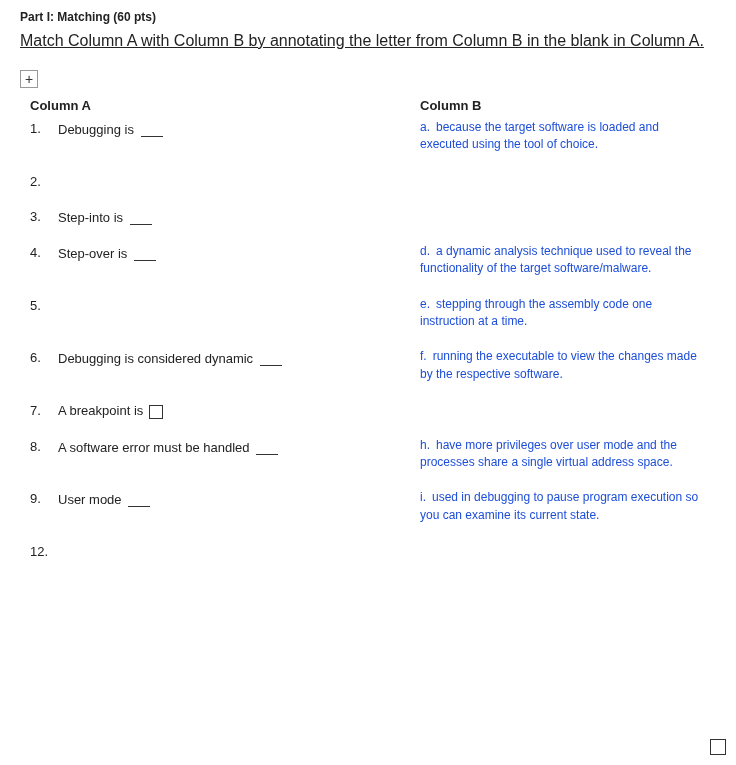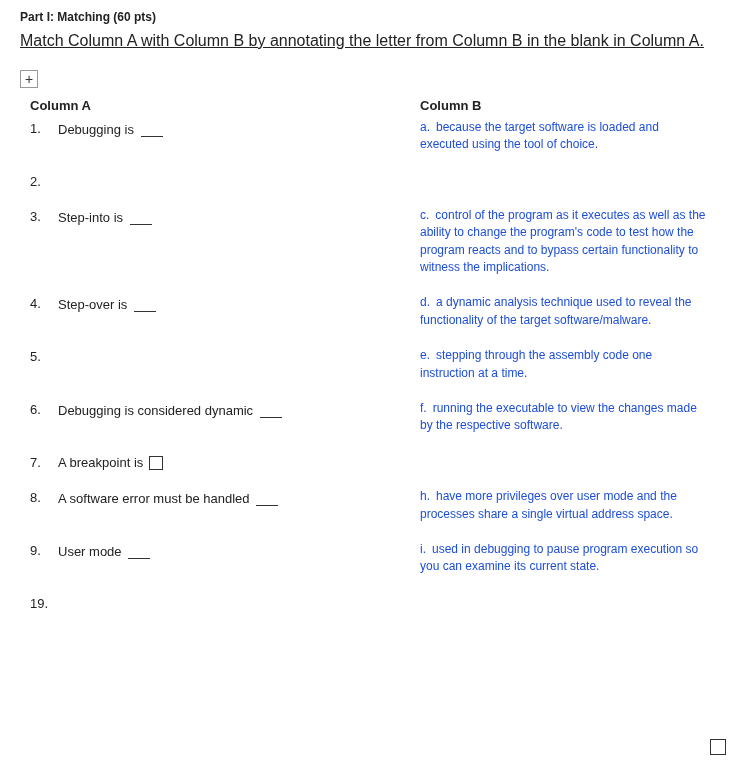--- a/index.html
+++ b/index.html
@@ -135,21 +135,20 @@
     <div class="matching-row">
       <div class="col-a">
         <span class="num">2.</span>
       </div>
     </div>
     <div class="matching-row">
       <div class="col-a">
         <span class="num">3.</span>
         <span class="text">Step-into is <span class="blank-box">&nbsp;&nbsp;&nbsp;&nbsp;</span></span>
       </div>
-      <div class="col-b"><span class="letter">c.</span>control of the program as it executes as well as the ability to change the program's code to test how the program reacts and to bypass certain functionality to witness the implications.</div>
     </div>
     <div class="matching-row">
       <div class="col-a">
         <span class="num">4.</span>
         <span class="text">Step-over is <span class="blank-box">&nbsp;&nbsp;&nbsp;&nbsp;</span></span>
       </div>
       <div class="col-b"><span class="letter">d.</span>a dynamic analysis technique used to reveal the functionality of the target software/malware.</div>
     </div>
     <div class="matching-row">
       <div class="col-a">
@@ -179,21 +178,21 @@
     </div>
     <div class="matching-row">
       <div class="col-a">
         <span class="num">9.</span>
         <span class="text">User mode <span class="blank-box">&nbsp;&nbsp;&nbsp;&nbsp;</span></span>
       </div>
       <div class="col-b"><span class="letter">i.</span>used in debugging to pause program execution so you can examine its current state.</div>
     </div>
     <div class="matching-row">
       <div class="col-a">
-        <span class="num">19.</span>
+        <span class="num">12.</span>
       </div>
     </div>
   </div>
 
 <div class="bottom-right-box"></div>
 
 
 
 
 </body></html>

